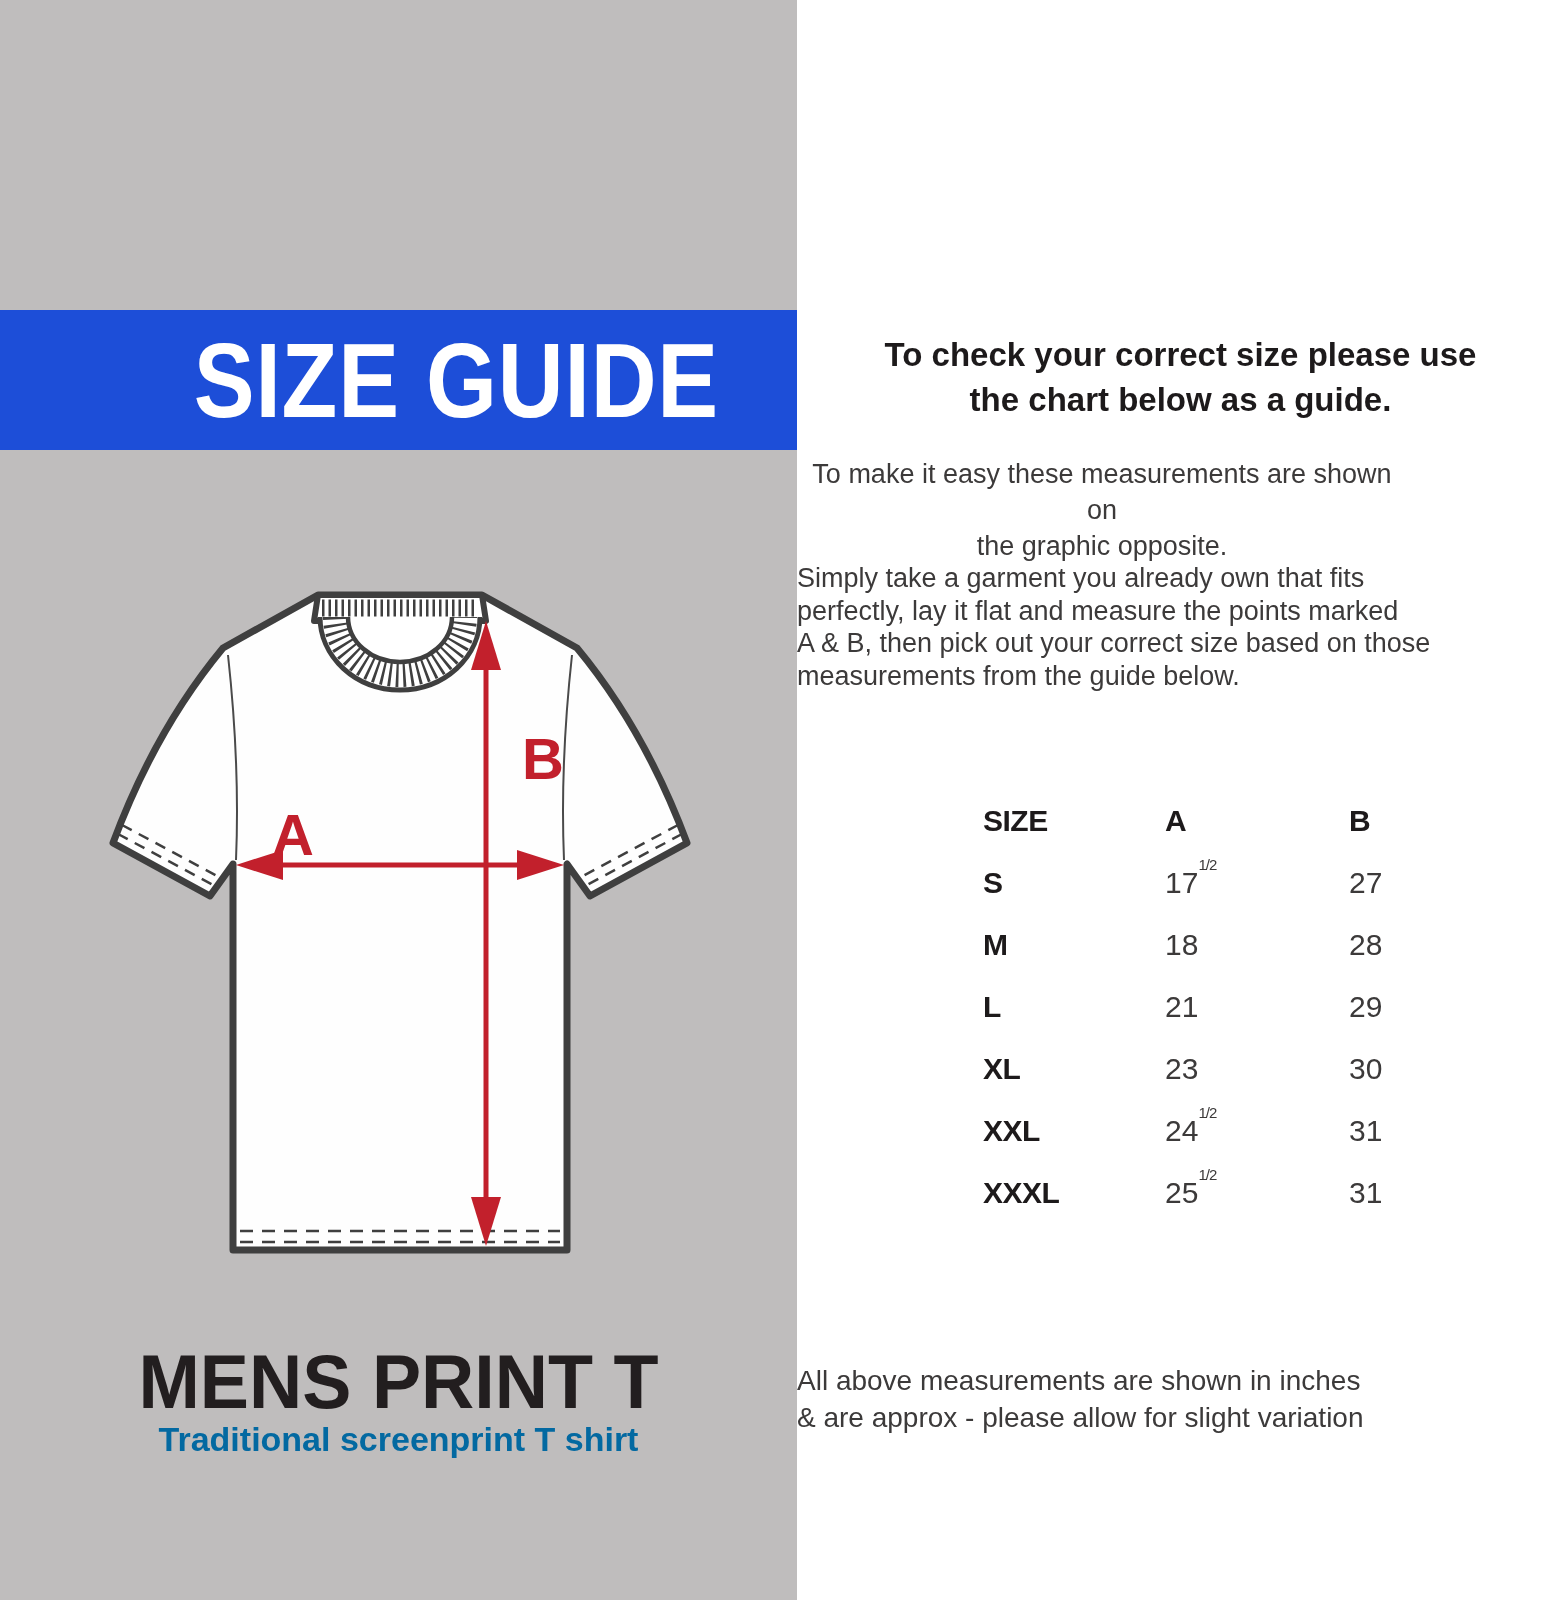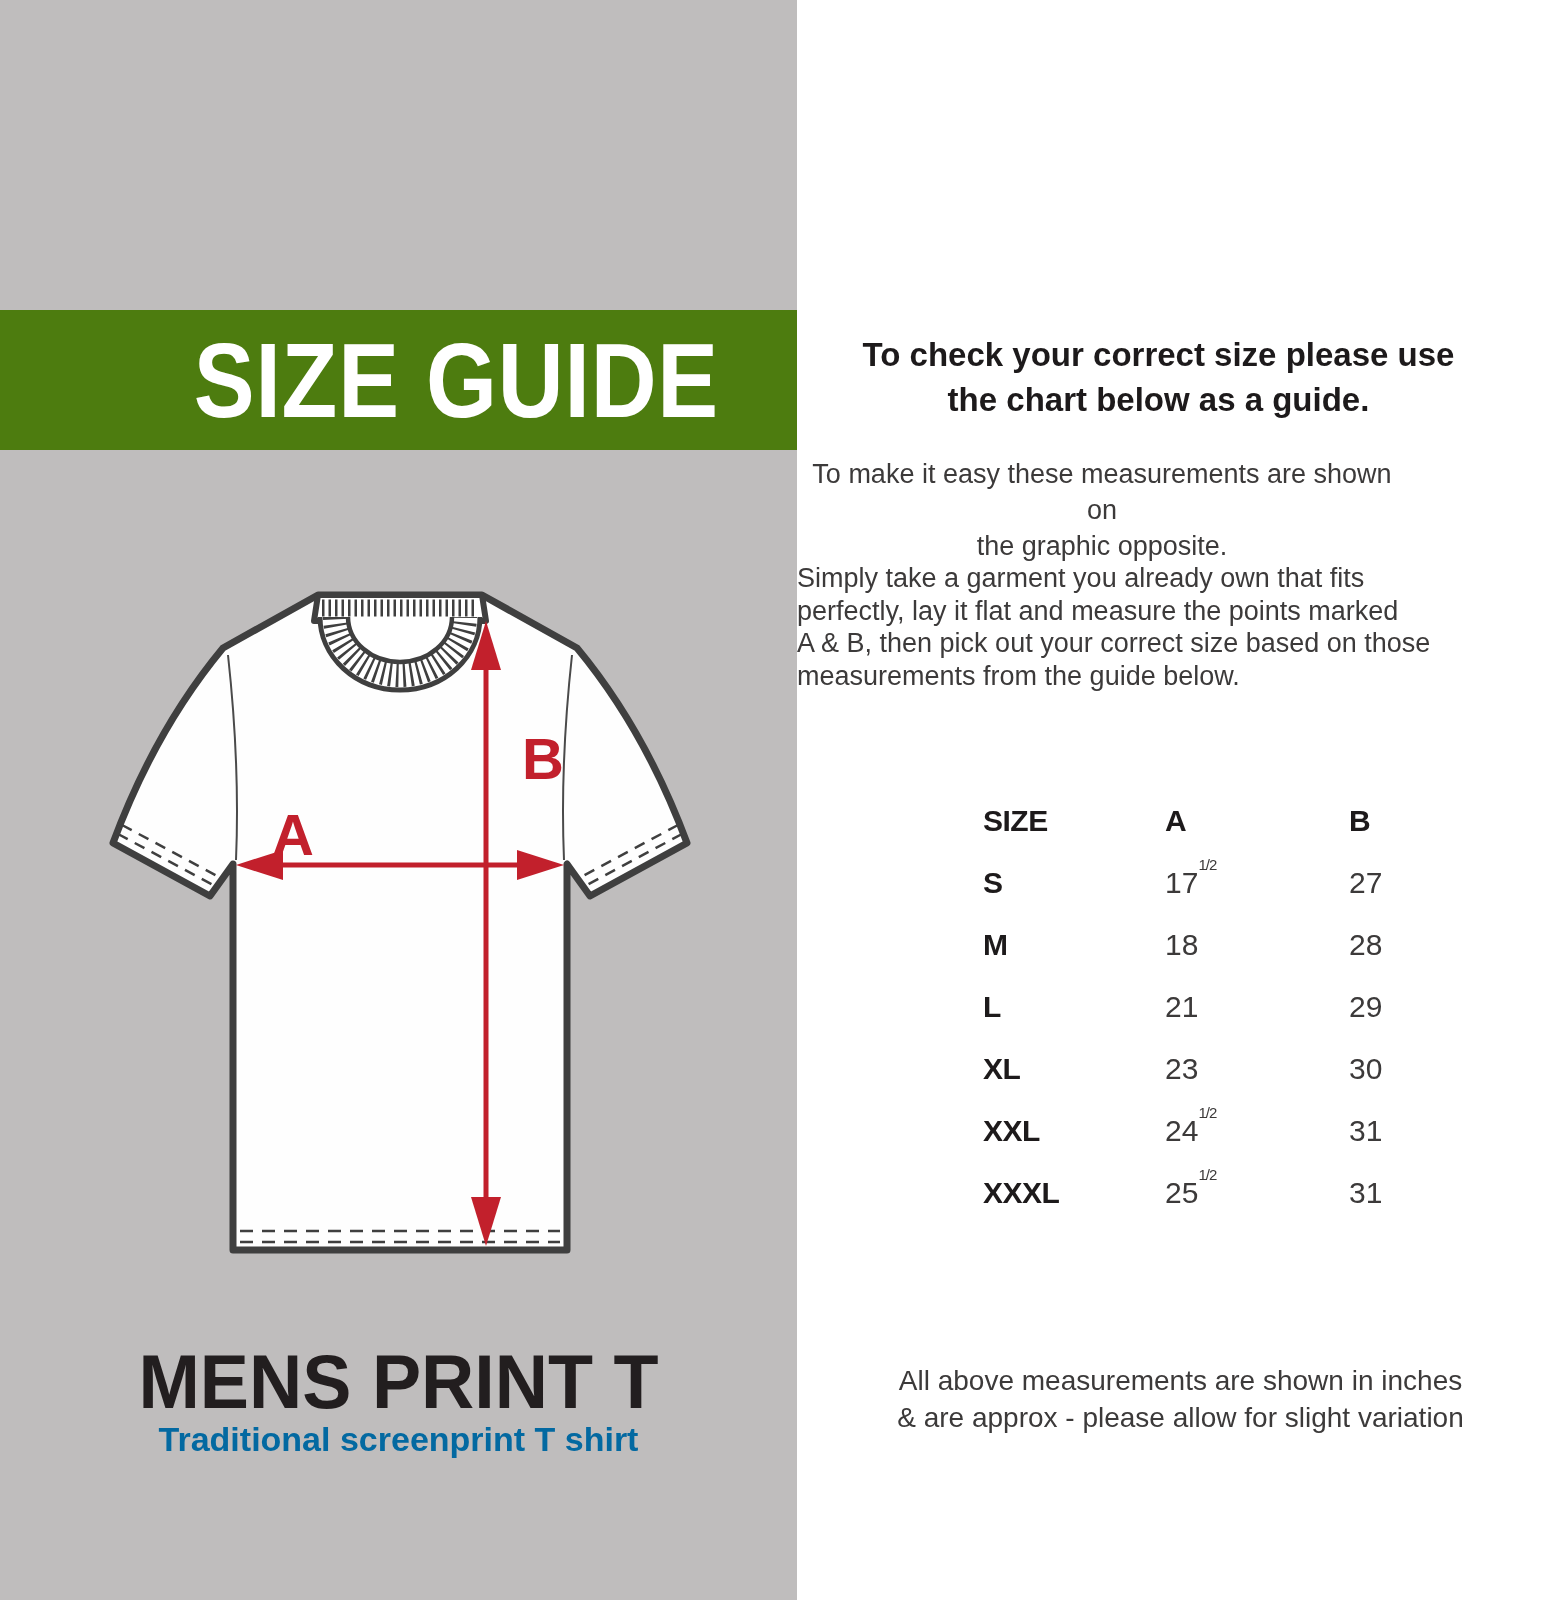--- a/index.html
+++ b/index.html
@@ -12,21 +12,21 @@
   }
   .abs { position: absolute; }
 
   
   .left-panel {
     left: 0; top: 0; width: 797px; height: 1600px;
     background: #bfbdbd;
   }
   .banner {
     left: 0; top: 310px; width: 913px; height: 140px;
-    background: #4d7c0f;
+    background: #1d4ed8;
     display: flex; align-items: center; justify-content: center;
   }
   .banner-title {
     color: #ffffff;
     font-size: 106px;
     font-weight: 700;
     letter-spacing: 1px;
     transform: scaleX(0.86);
     transform-origin: center;
     white-space: nowrap;
@@ -43,39 +43,39 @@
   .product-subtitle {
     left: 0; top: 1420px; width: 797px;
     text-align: center;
     font-size: 34px; font-weight: 700; color: #0369a1;
   }
 
   
   .right-panel { left: 797px; top: 0; width: 767px; height: 1600px; background: #ffffff; }
 
   .heading {
-    left: 775px; top: 332px; width: 767px;
+    left: 797px; top: 332px; width: 767px;
     text-align: center;
     font-size: 33px; font-weight: 700; color: #1d1a1b;
     line-height: 45px;
   }
   .para1 {
     left: 797px; top: 456px; width: 610px;
     text-align: center;
     font-size: 27px; font-weight: 400; color: #3c3a3a;
     line-height: 36px;
   }
   .para2 {
     left: 797px; top: 562px; width: 767px;
     font-size: 27px; font-weight: 400; color: #3c3a3a;
     line-height: 32.5px;
   }
   .footnote {
     left: 797px; top: 1362px; width: 767px;
-    text-align: center;
+    text-align: left;
     font-size: 28px; font-weight: 400; color: #3c3a3a;
     line-height: 37px;
   }
 
   
   .size-table { left: 983px; top: 804px; width: 460px; }
   .size-row { position: relative; height: 62px; text-align: center; }
   .size-row .c-size { position: absolute; left: 0; top: 0; font-size: 30px; font-weight: 700; color: #1d1a1b; letter-spacing: -0.5px; }
   .size-row .c-a    { position: absolute; left: 182px; top: 0; font-size: 30px; color: #3c3a3a; }
   .size-row .c-b    { position: absolute; left: 366px; top: 0; font-size: 30px; color: #3c3a3a; }

